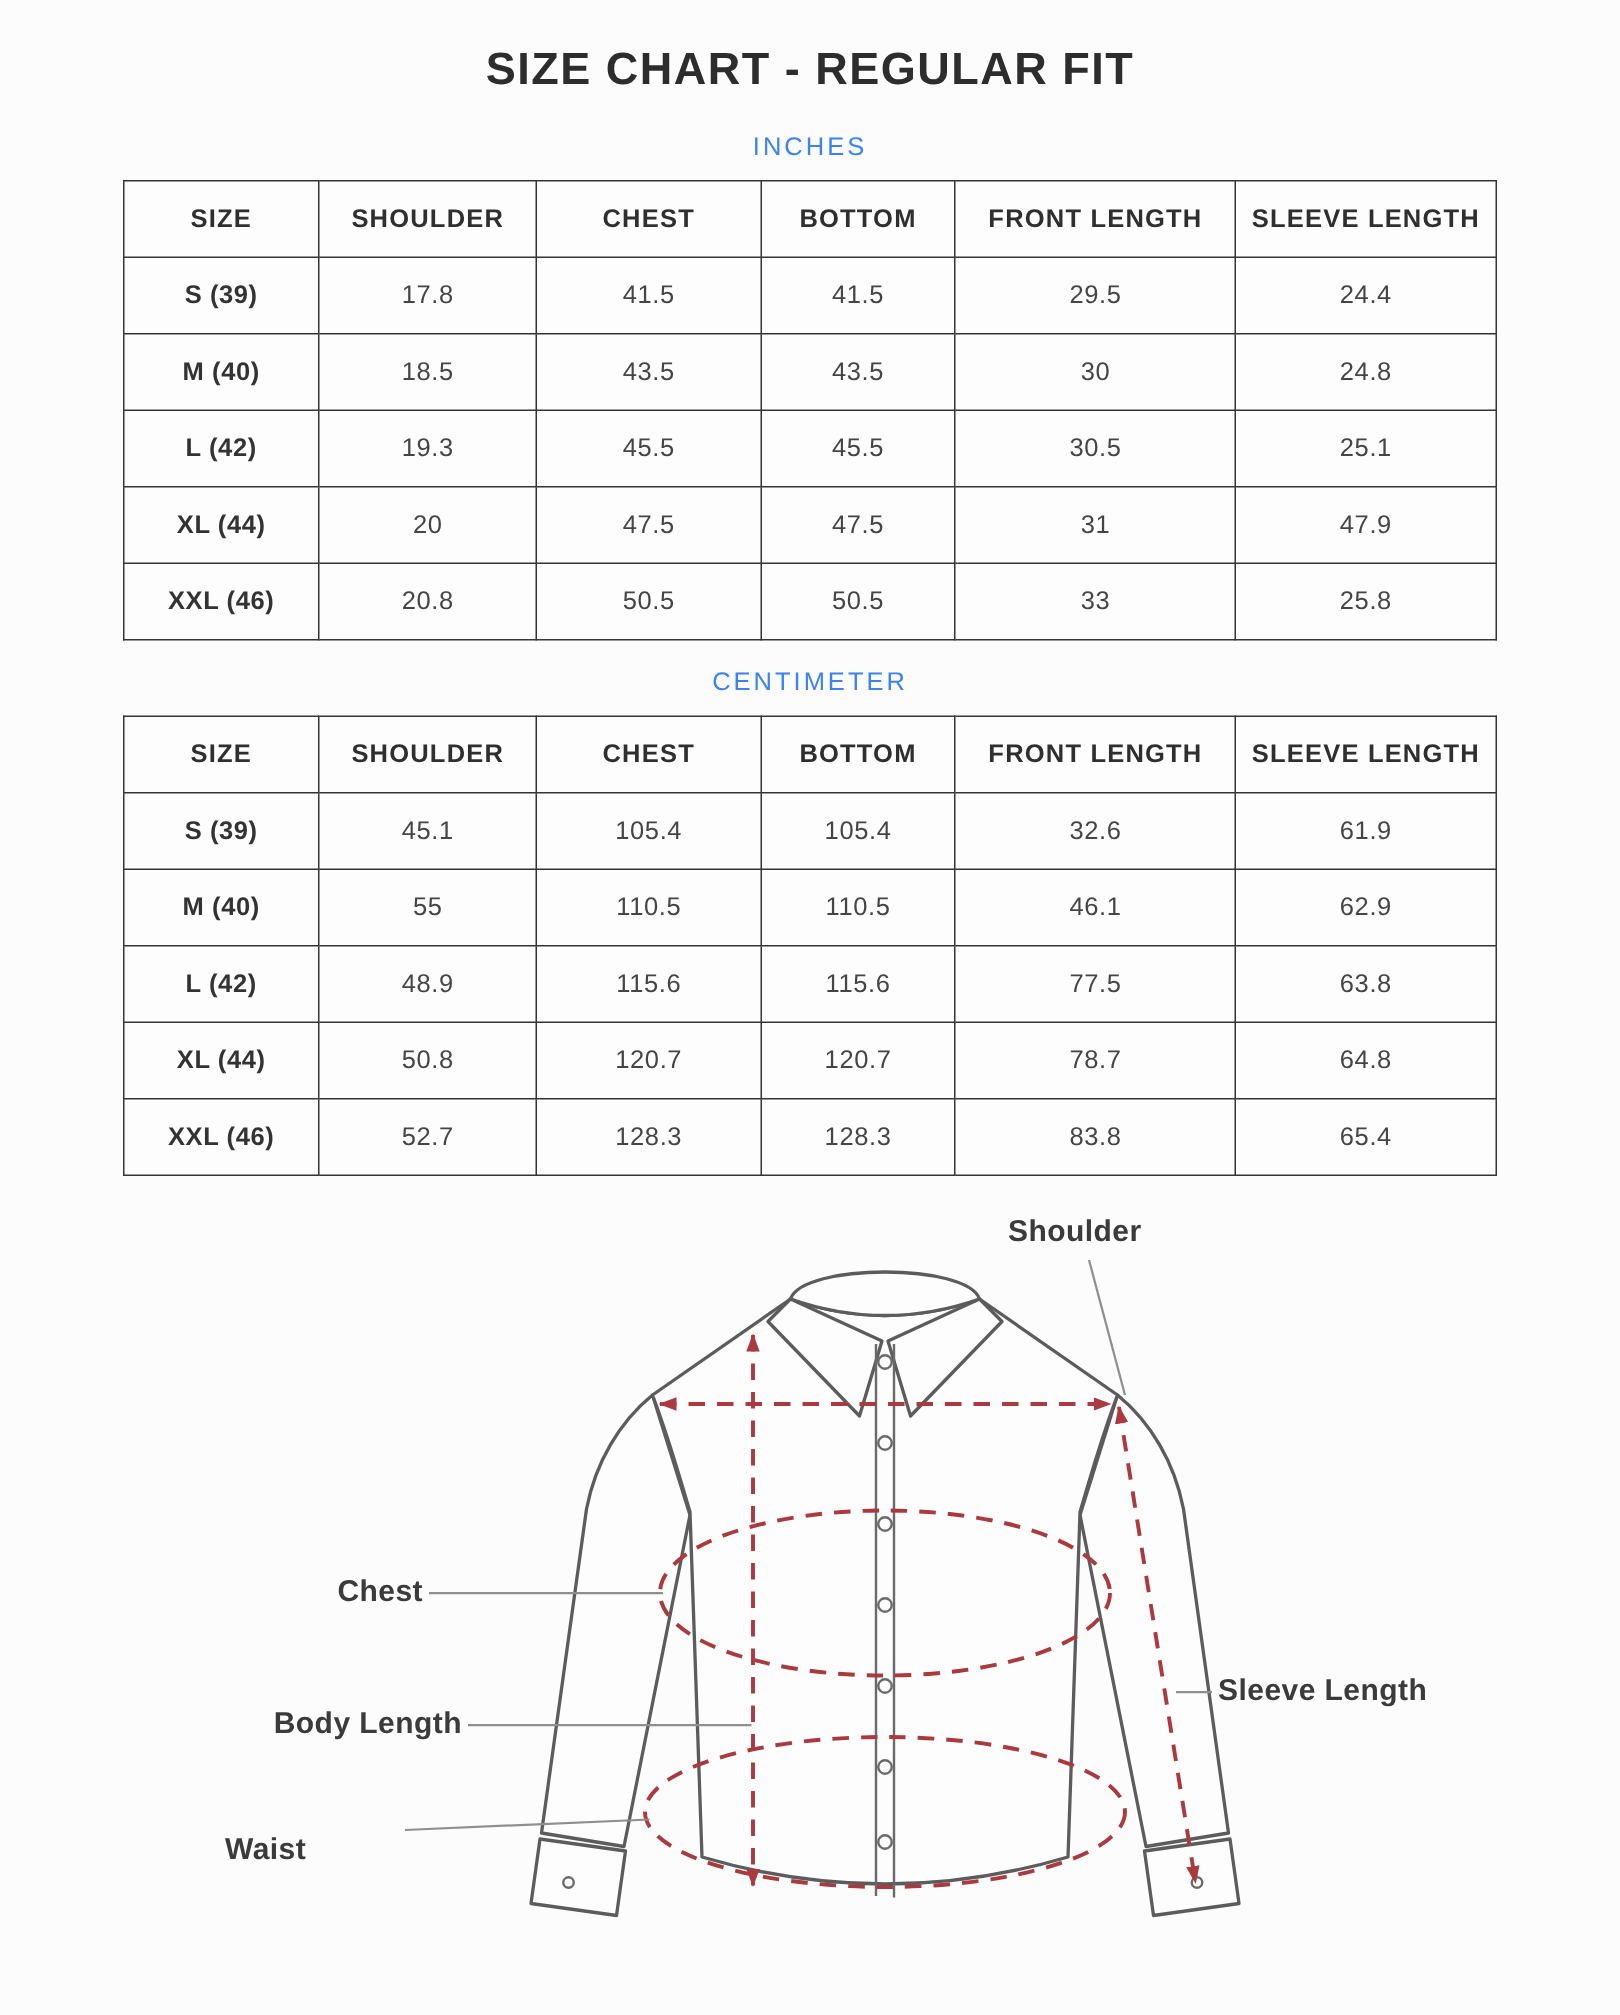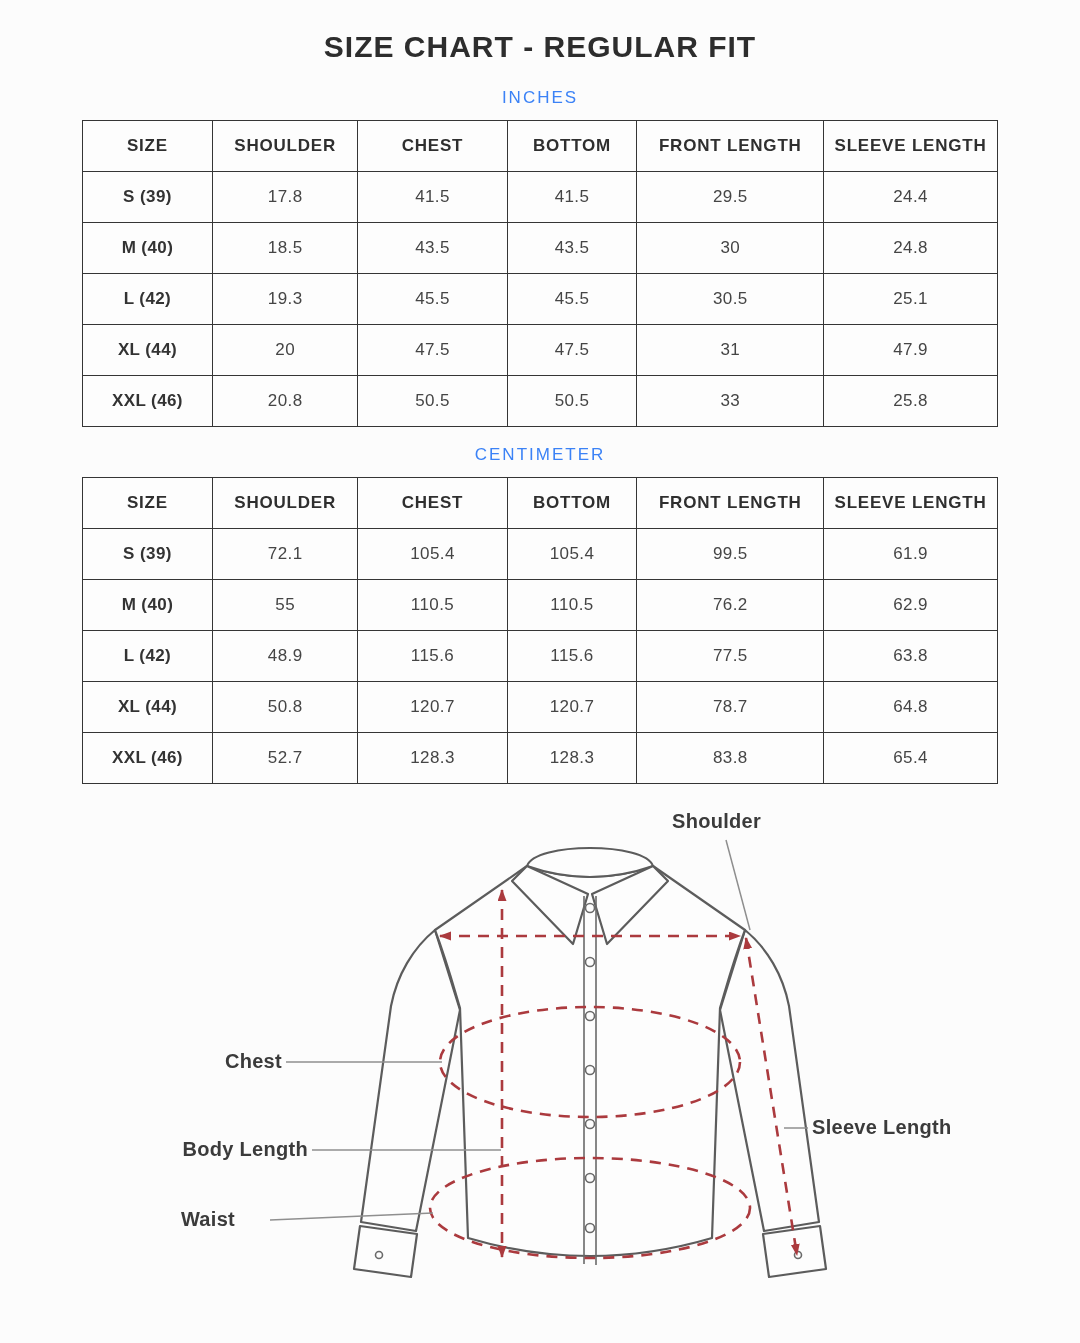--- a/index.html
+++ b/index.html
@@ -78,21 +78,21 @@
     font-size: 20px;
     font-weight: 700;
     color: #3b3b3b;
     letter-spacing: 0.3px;
     white-space: nowrap;
   }
   .lbl-shoulder { left: 522px; top: 0px; }
   .lbl-chest    { left: 0px;   top: 240px; width: 132px; text-align: right; }
   .lbl-sleeve   { left: 662px; top: 306px; }
   .lbl-body     { left: 0px;   top: 328px; width: 158px; text-align: right; }
-  .lbl-waist    { left: 0px;   top: 398px; width: 116px; text-align: center; }
+  .lbl-waist    { left: 0px;   top: 412px; width: 116px; text-align: left; }
 </style>
 </head>
 <body>
 
 <div class="page">
 
   <h1 class="page-title">SIZE CHART - REGULAR FIT</h1>
 
   <div class="unit-label">INCHES</div>
 
@@ -176,32 +176,32 @@
         <th>SHOULDER</th>
         <th>CHEST</th>
         <th>BOTTOM</th>
         <th>FRONT LENGTH</th>
         <th>SLEEVE LENGTH</th>
       </tr>
     </thead>
     <tbody>
       <tr>
         <td class="size-cell">S (39)</td>
-        <td>72.1</td>
+        <td>45.1</td>
         <td>105.4</td>
         <td>105.4</td>
-        <td>99.5</td>
+        <td>32.6</td>
         <td>61.9</td>
       </tr>
       <tr>
         <td class="size-cell">M (40)</td>
         <td>55</td>
         <td>110.5</td>
         <td>110.5</td>
-        <td>76.2</td>
+        <td>46.1</td>
         <td>62.9</td>
       </tr>
       <tr>
         <td class="size-cell">L (42)</td>
         <td>48.9</td>
         <td>115.6</td>
         <td>115.6</td>
         <td>77.5</td>
         <td>63.8</td>
       </tr>

